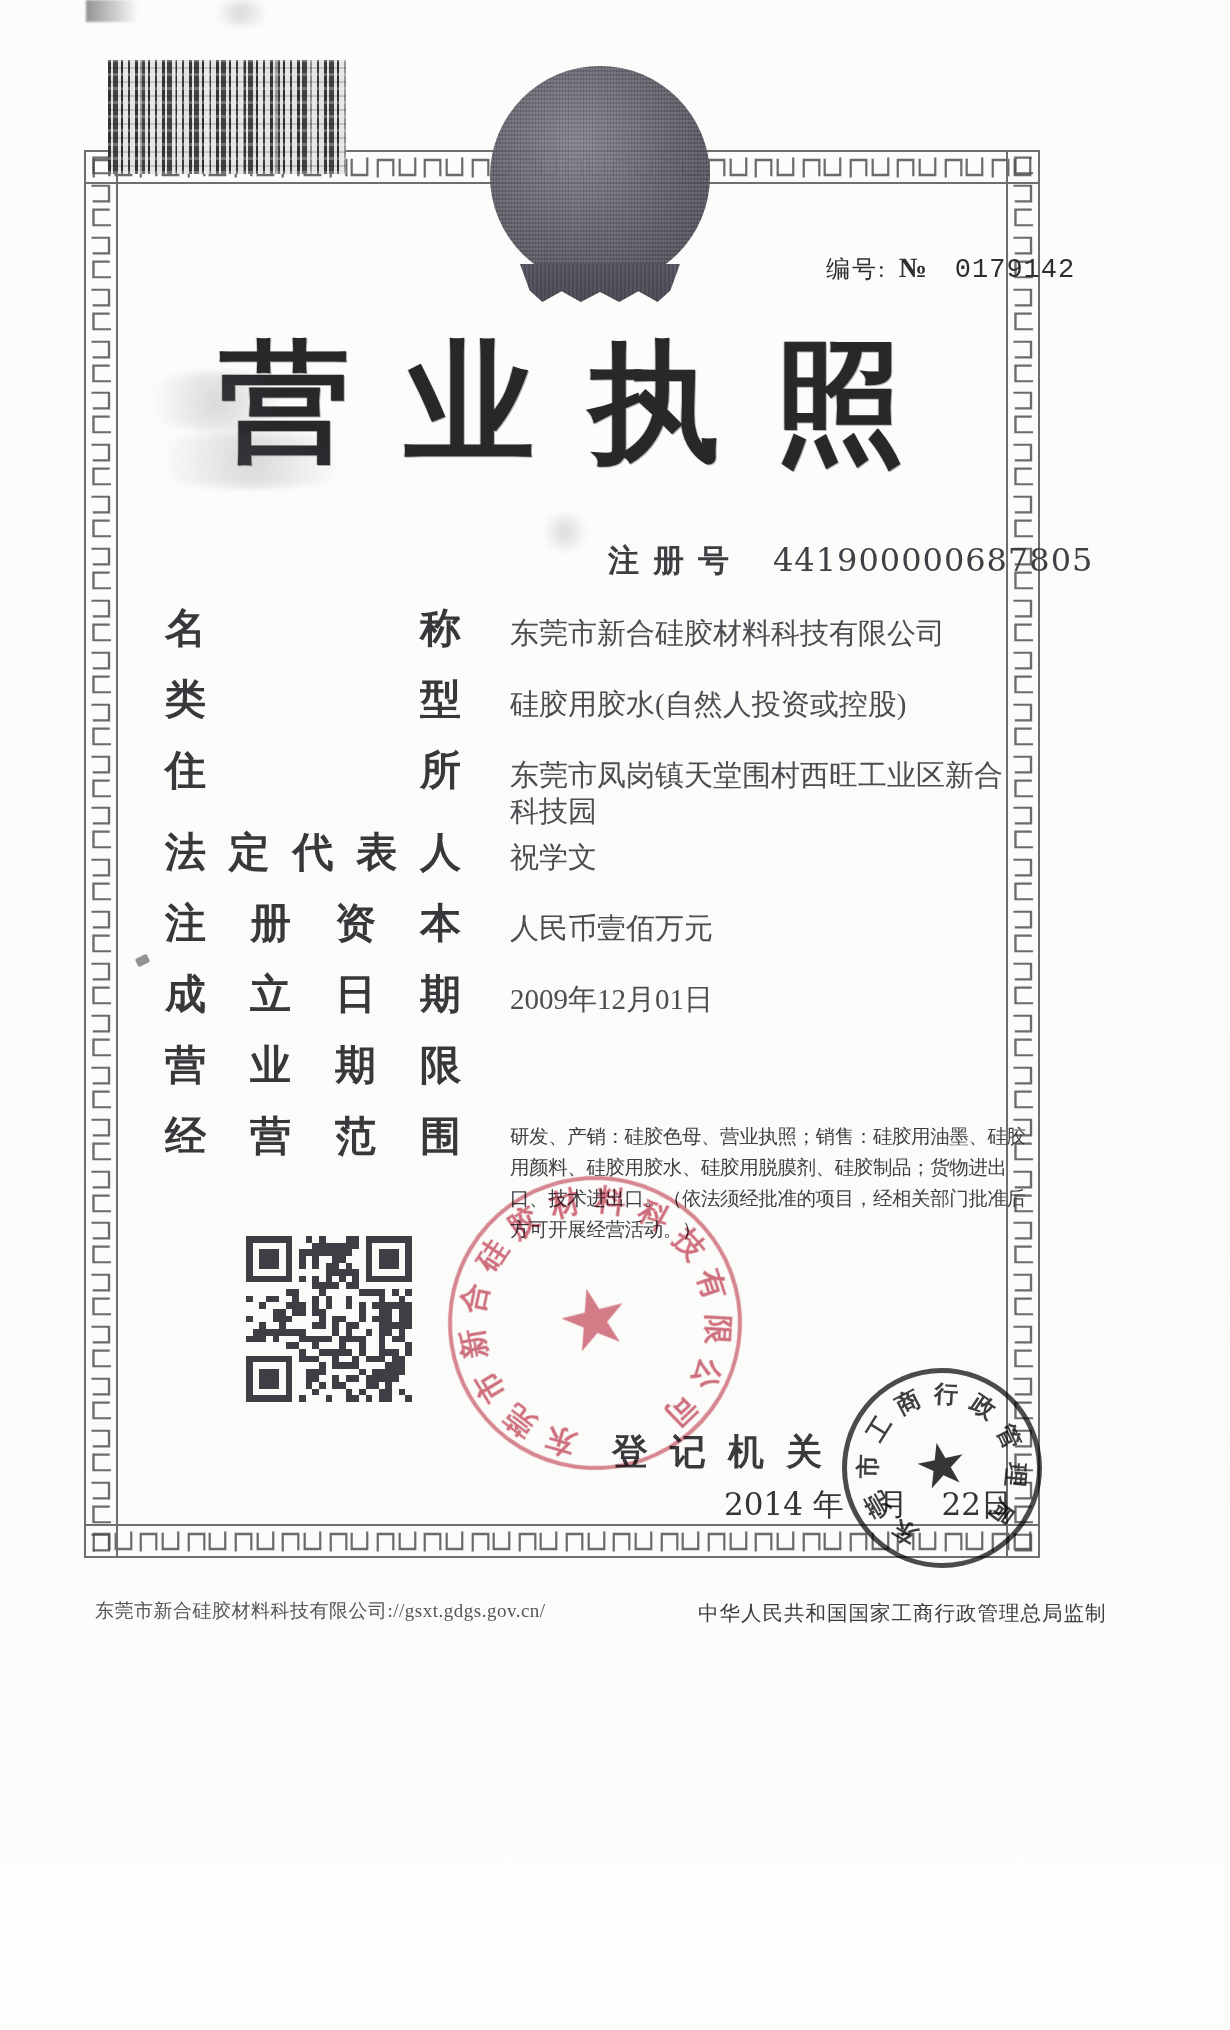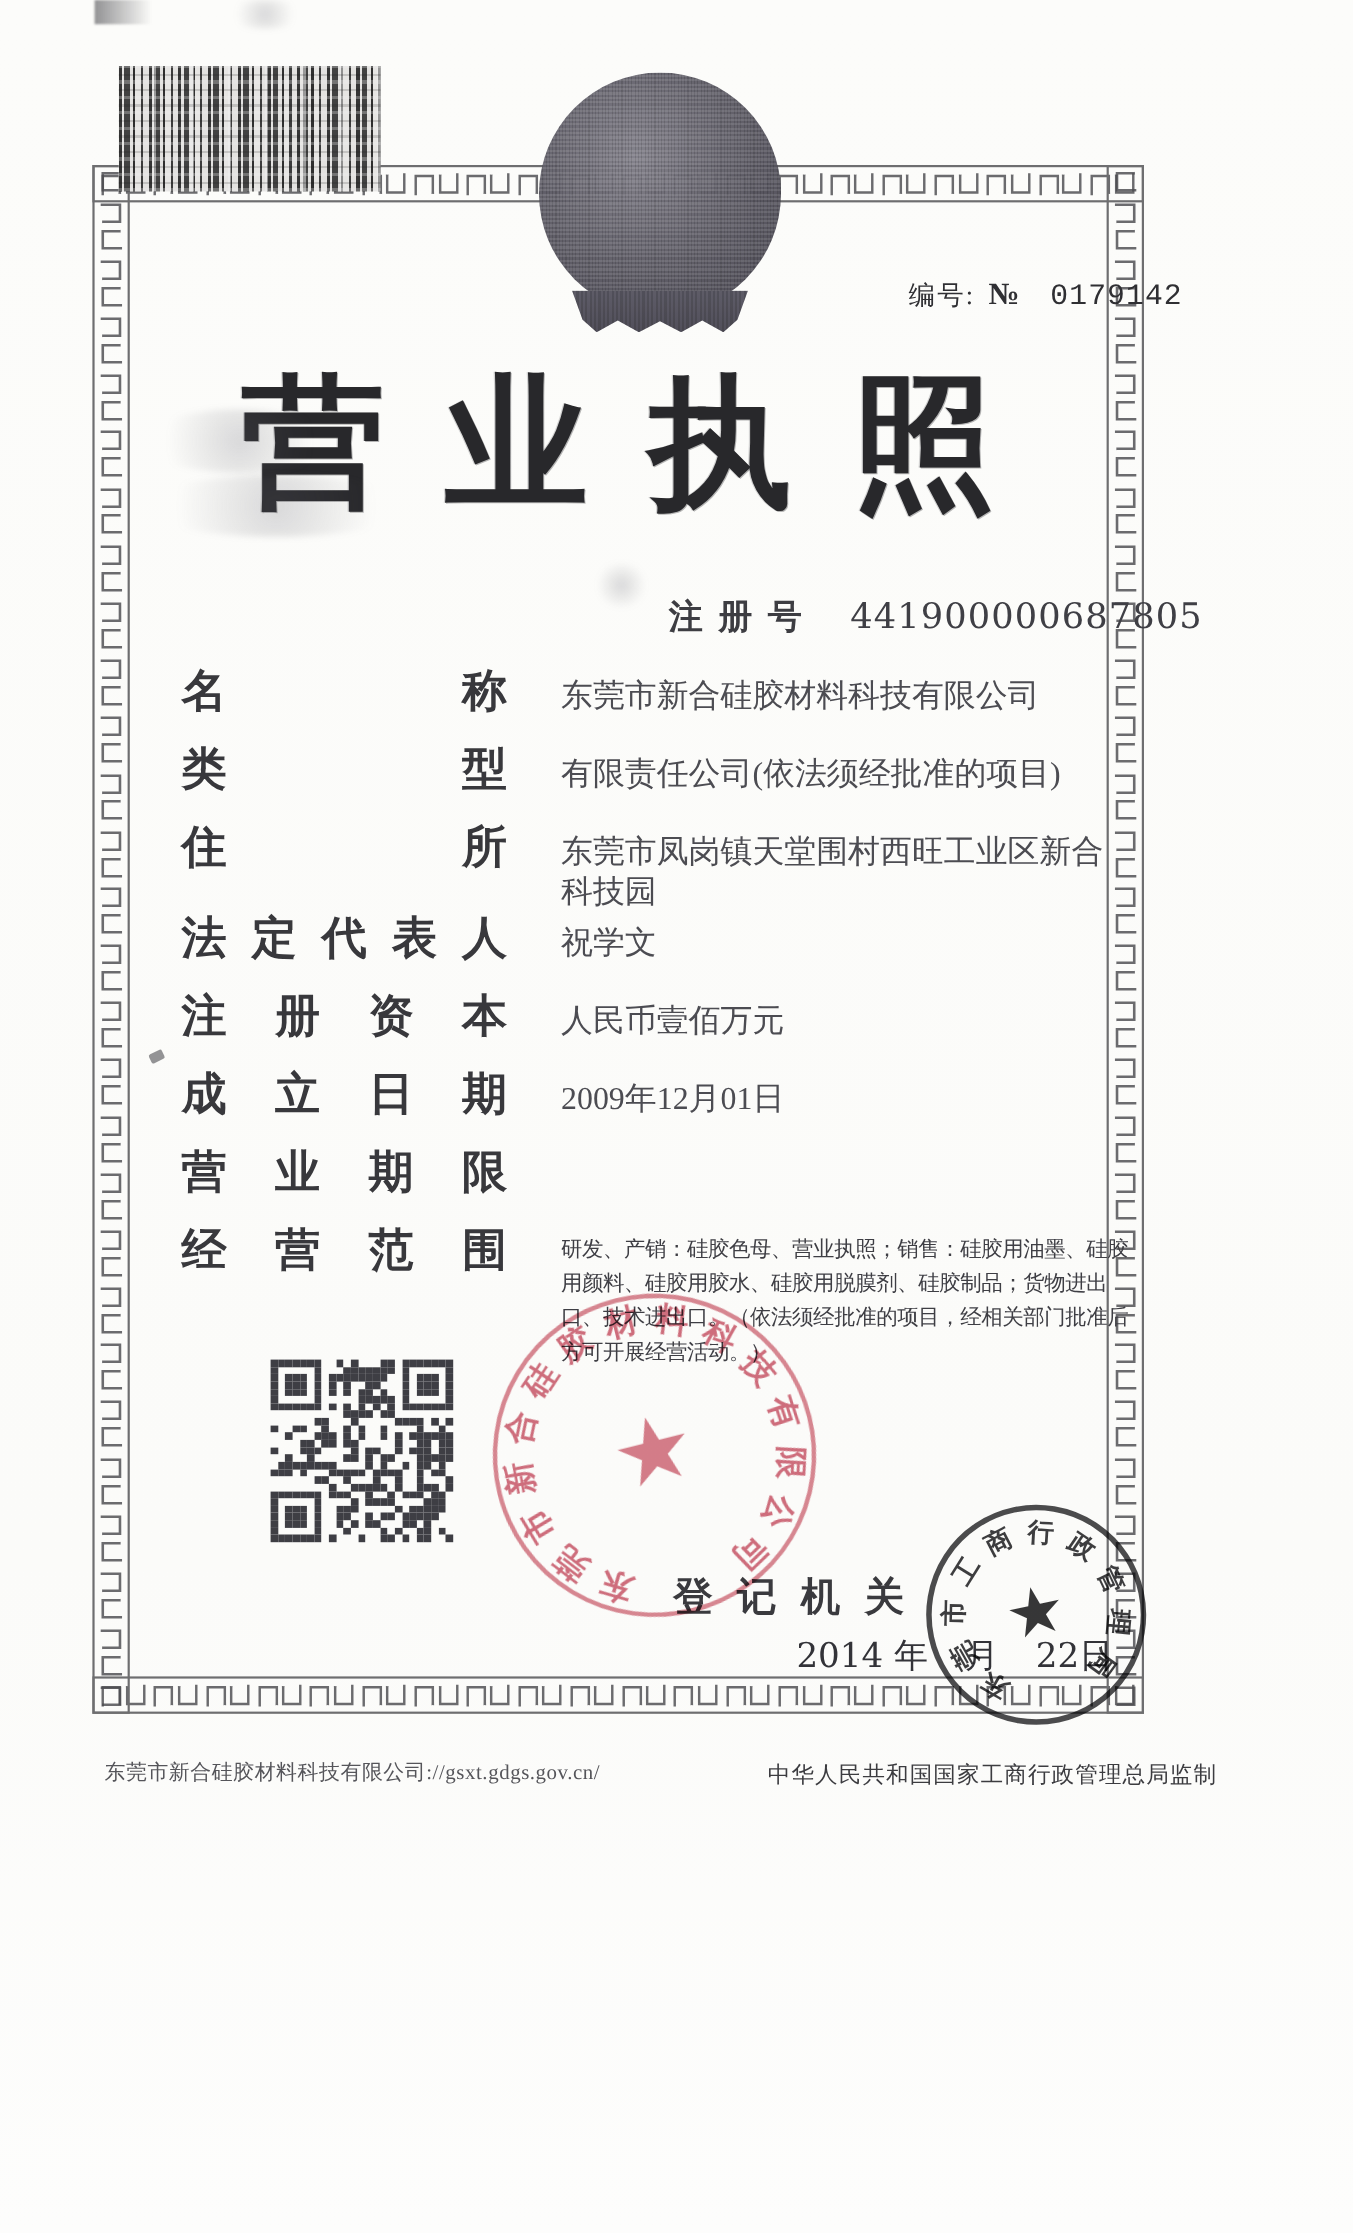--- a/index.html
+++ b/index.html
@@ -334,21 +334,21 @@
           <span>名</span>
           <span>称</span>
         </div>
         <div class="field-value">东莞市新合硅胶材料科技有限公司</div>
       </div>
       <div class="field-row">
         <div class="field-label">
           <span>类</span>
           <span>型</span>
         </div>
-        <div class="field-value">有限责任公司(依法须经批准的项目)</div>
+        <div class="field-value">硅胶用胶水(自然人投资或控股)</div>
       </div>
       <div class="field-row">
         <div class="field-label">
           <span>住</span>
           <span>所</span>
         </div>
         <div class="field-value">东莞市凤岗镇天堂围村西旺工业区新合科技园</div>
       </div>
       <div class="field-row">
         <div class="field-label">

